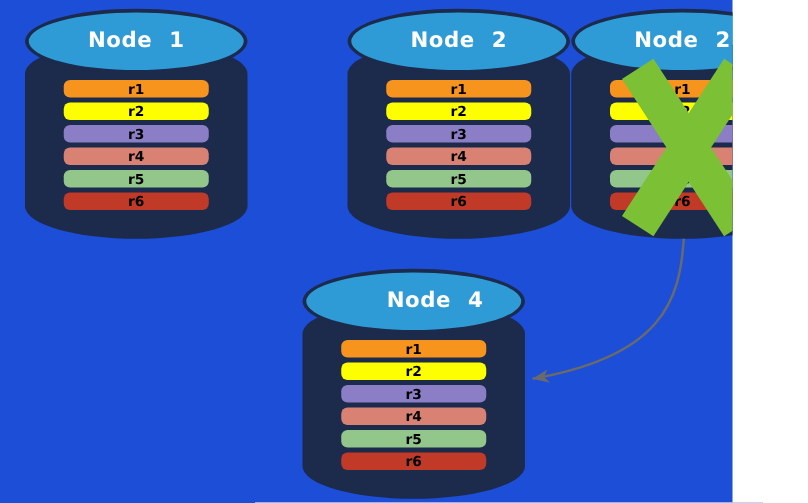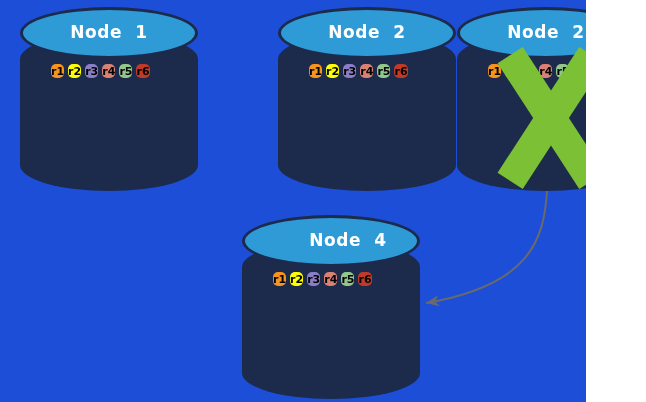--- a/index.html
+++ b/index.html
@@ -22,21 +22,21 @@
     border-radius:50%;border:3px solid;box-sizing:border-box;
   }
   .node-label{
     position:absolute;left:0;right:0;top:50%;transform:translateY(-54%);
     text-align:center;font-size:17px;font-weight:bold;
     word-spacing:7px;letter-spacing:.5px;white-space:nowrap;
   }
   
   .rows{
     position:absolute;left:31px;right:31px;top:57px;
-    display:flex;flex-direction:row;gap:4px;
+    display:flex;flex-direction:column;gap:4px;
   }
   .row-bar{
     height:14px;border-radius:5px;
     display:flex;align-items:center;justify-content:center;
     font-size:11px;font-weight:bold;line-height:1;
   }
   
   .x-mark{position:absolute;inset:0;pointer-events:none;}
   .x-arm{
     position:absolute;left:94px;top:111px;width:30px;height:150px;

